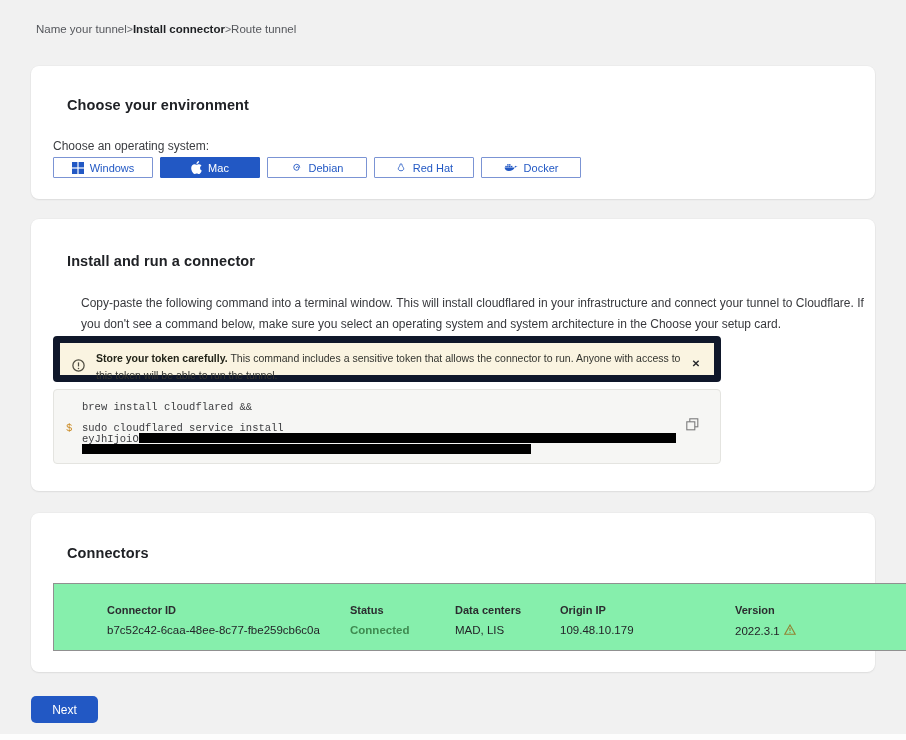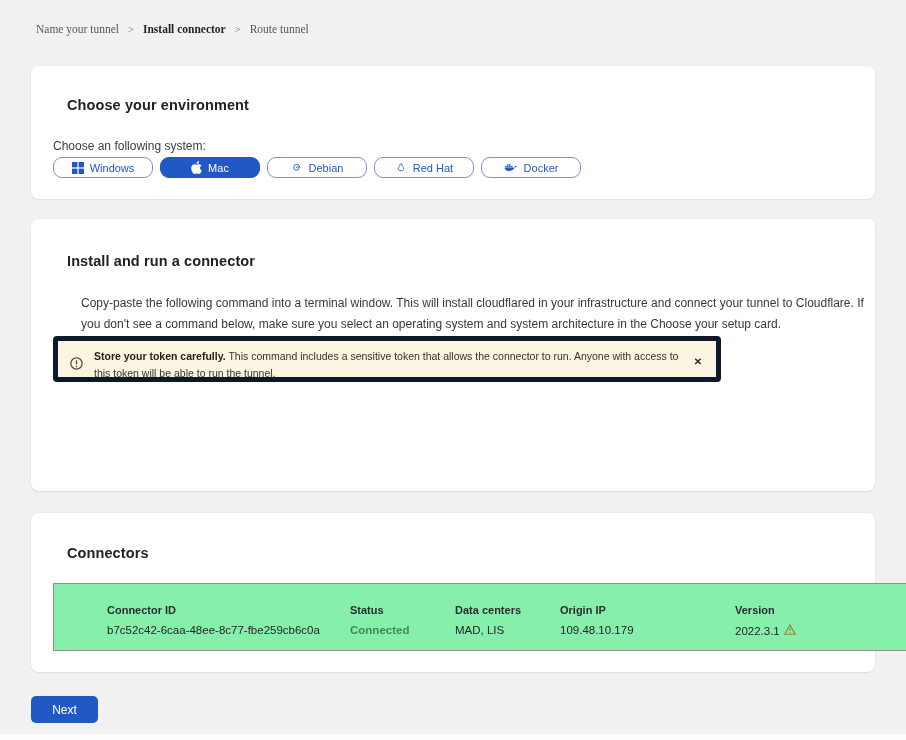--- a/index.html
+++ b/index.html
@@ -4,46 +4,46 @@
 <style>
   * { margin:0; padding:0; box-sizing:border-box; }
   html,body { width:906px; height:740px; }
   body {
     position:relative; overflow:hidden;
     background:#f1f1f1;
     font-family:"Liberation Sans", sans-serif;
     color:#26282c;
   }
   
-  .breadcrumb { position:absolute; left:36px; top:23px; font-size:11.5px; color:#55575c; display:flex; gap:9px; align-items:center;font-family:Liberation Serif, serif; }
+  .breadcrumb { position:absolute; left:36px; top:23px; font-size:11.5px; color:#55575c; display:flex; gap:0; align-items:center; }
   .breadcrumb .step { color:#55575c; cursor:default; }
   .breadcrumb .step.active { color:#1e2023; font-weight:bold; }
   .breadcrumb .sep { color:#6a6c70; font-size:10.5px; }
 
   
   .card { position:absolute; left:31px; width:844px; background:#fff; border-radius:8px;
           box-shadow:0 1px 2px rgba(0,0,0,0.07), 0 0 0 1px rgba(0,0,0,0.02); }
   .card h2 { position:absolute; left:36px; font-size:14.5px; font-weight:bold; color:#202226; letter-spacing:.1px; }
 
   .card-env { top:66px; height:133px; }
   .card-env h2 { top:31px; }
   .os-label { position:absolute; left:22px; top:73px; font-size:12px; color:#3b3d41; }
   .os-row { position:absolute; left:22px; top:91px; display:flex; gap:7px; }
-  .os-btn { width:100px; height:21px; border:1px solid #7b94d4; border-radius:9px; background:#fff;
+  .os-btn { width:100px; height:21px; border:1px solid #7b94d4; border-radius:1px; background:#fff;
             color:#2258c4; font-size:11px; font-family:"Liberation Sans", sans-serif;
             display:flex; align-items:center; justify-content:center; gap:6px; cursor:pointer; }
   .os-btn.selected { background:#2258c4; border-color:#2258c4; color:#fff; }
   .os-btn svg { display:block; }
 
   .card-install { top:219px; height:272px; }
   .card-install h2 { top:34px; }
   .desc { position:absolute; left:22px; top:74px; width:796px; font-size:12px; line-height:1.72; color:#38393d;margin-left:28px; }
 
   .banner { position:absolute; left:22px; top:117px; width:668px; height:46px; background:#faf4e1;
-            border:5px solid #0f172a; border-radius:4px; }
+            border:7px solid #0f172a; border-radius:4px; }
   .banner-icon { position:absolute; left:11px; top:15px; }
   .banner-text { position:absolute; left:36px; top:7px; width:600px; font-size:10.5px; line-height:1.62; color:#33342f; }
   .banner-text b { color:#232419; }
   .banner-close { position:absolute; right:10px; top:13px; width:16px; height:16px; border:none; background:transparent;
                   font-size:10px; font-weight:bold; color:#26272b; cursor:pointer; line-height:16px; }
 
   .codeblock { position:absolute; left:22px; top:170px; width:668px; height:75px; background:#f6f6f4;
                border:1px solid #e4e4e0; border-radius:4px;
                font-family:"Liberation Mono","DejaVu Sans Mono", monospace; font-size:10.5px; color:#3b3c3f; }
   .code-line1 { position:absolute; left:28px; top:11px; white-space:pre; }
@@ -75,21 +75,21 @@
 <nav class="breadcrumb">
   <span class="step">Name your tunnel</span>
   <span class="sep">&gt;</span>
   <span class="step active">Install connector</span>
   <span class="sep">&gt;</span>
   <span class="step">Route tunnel</span>
 </nav>
 
 <section class="card card-env">
   <h2>Choose your environment</h2>
-  <div class="os-label">Choose an following system:</div>
+  <div class="os-label">Choose an operating system:</div>
   <div class="os-row">
 
     <button class="os-btn">
       <span>
         <svg width="12" height="12" viewBox="0 0 12 12">
             <g fill="#2258c4">
           <rect x="0" y="0" width="5.4" height="5.4"></rect>
               <rect x="6.6" y="0" width="5.4" height="5.4"></rect>
           <rect x="0" y="6.6" width="5.4" height="5.4"></rect>
               <rect x="6.6" y="6.6" width="5.4" height="5.4"></rect>
@@ -156,20 +156,34 @@
           <line x1="12" y1="7" x2="12" y2="13.5" stroke="#4e4c40" stroke-width="2"></line>
           <circle cx="12" cy="16.8" r="1.2" fill="#4e4c40"></circle>
         </svg>
     </span>
     <div class="banner-text">
       <b>Store your token carefully.</b><span> This command includes a sensitive token that allows the connector to run. Anyone with access to this token will be able to run the tunnel.</span>
     </div>
     <button class="banner-close">✕</button>
   </div>
 
+  <div class="codeblock">
+    <div class="code-line1">brew install cloudflared &amp;&amp;</div>
+    <span class="code-prompt">$</span>
+    <div class="code-line2">sudo cloudflared service install</div>
+    <div class="code-line3">eyJhIjoiO</div>
+    <div class="redact-1"></div>
+    <div class="redact-2"></div>
+    <button class="copy-btn">
+      <svg width="13" height="13" viewBox="0 0 13 13">
+          <rect x="3.8" y="0.8" width="8" height="8" fill="none" stroke="#7c7c7c" stroke-width="1.1"></rect>
+          <rect x="0.8" y="3.8" width="8" height="8" fill="#f6f6f4" stroke="#7c7c7c" stroke-width="1.1"></rect>
+        </svg>
+    </button>
+  </div>
 </section>
 
 <section class="card card-connectors">
   <h2>Connectors</h2>
   <div class="conn-table">
     <div class="col col-id">
       <div class="hdr">Connector ID</div>
       <div class="val">b7c52c42-6caa-48ee-8c77-fbe259cb6c0a</div>
     </div>
     <div class="col col-status">

